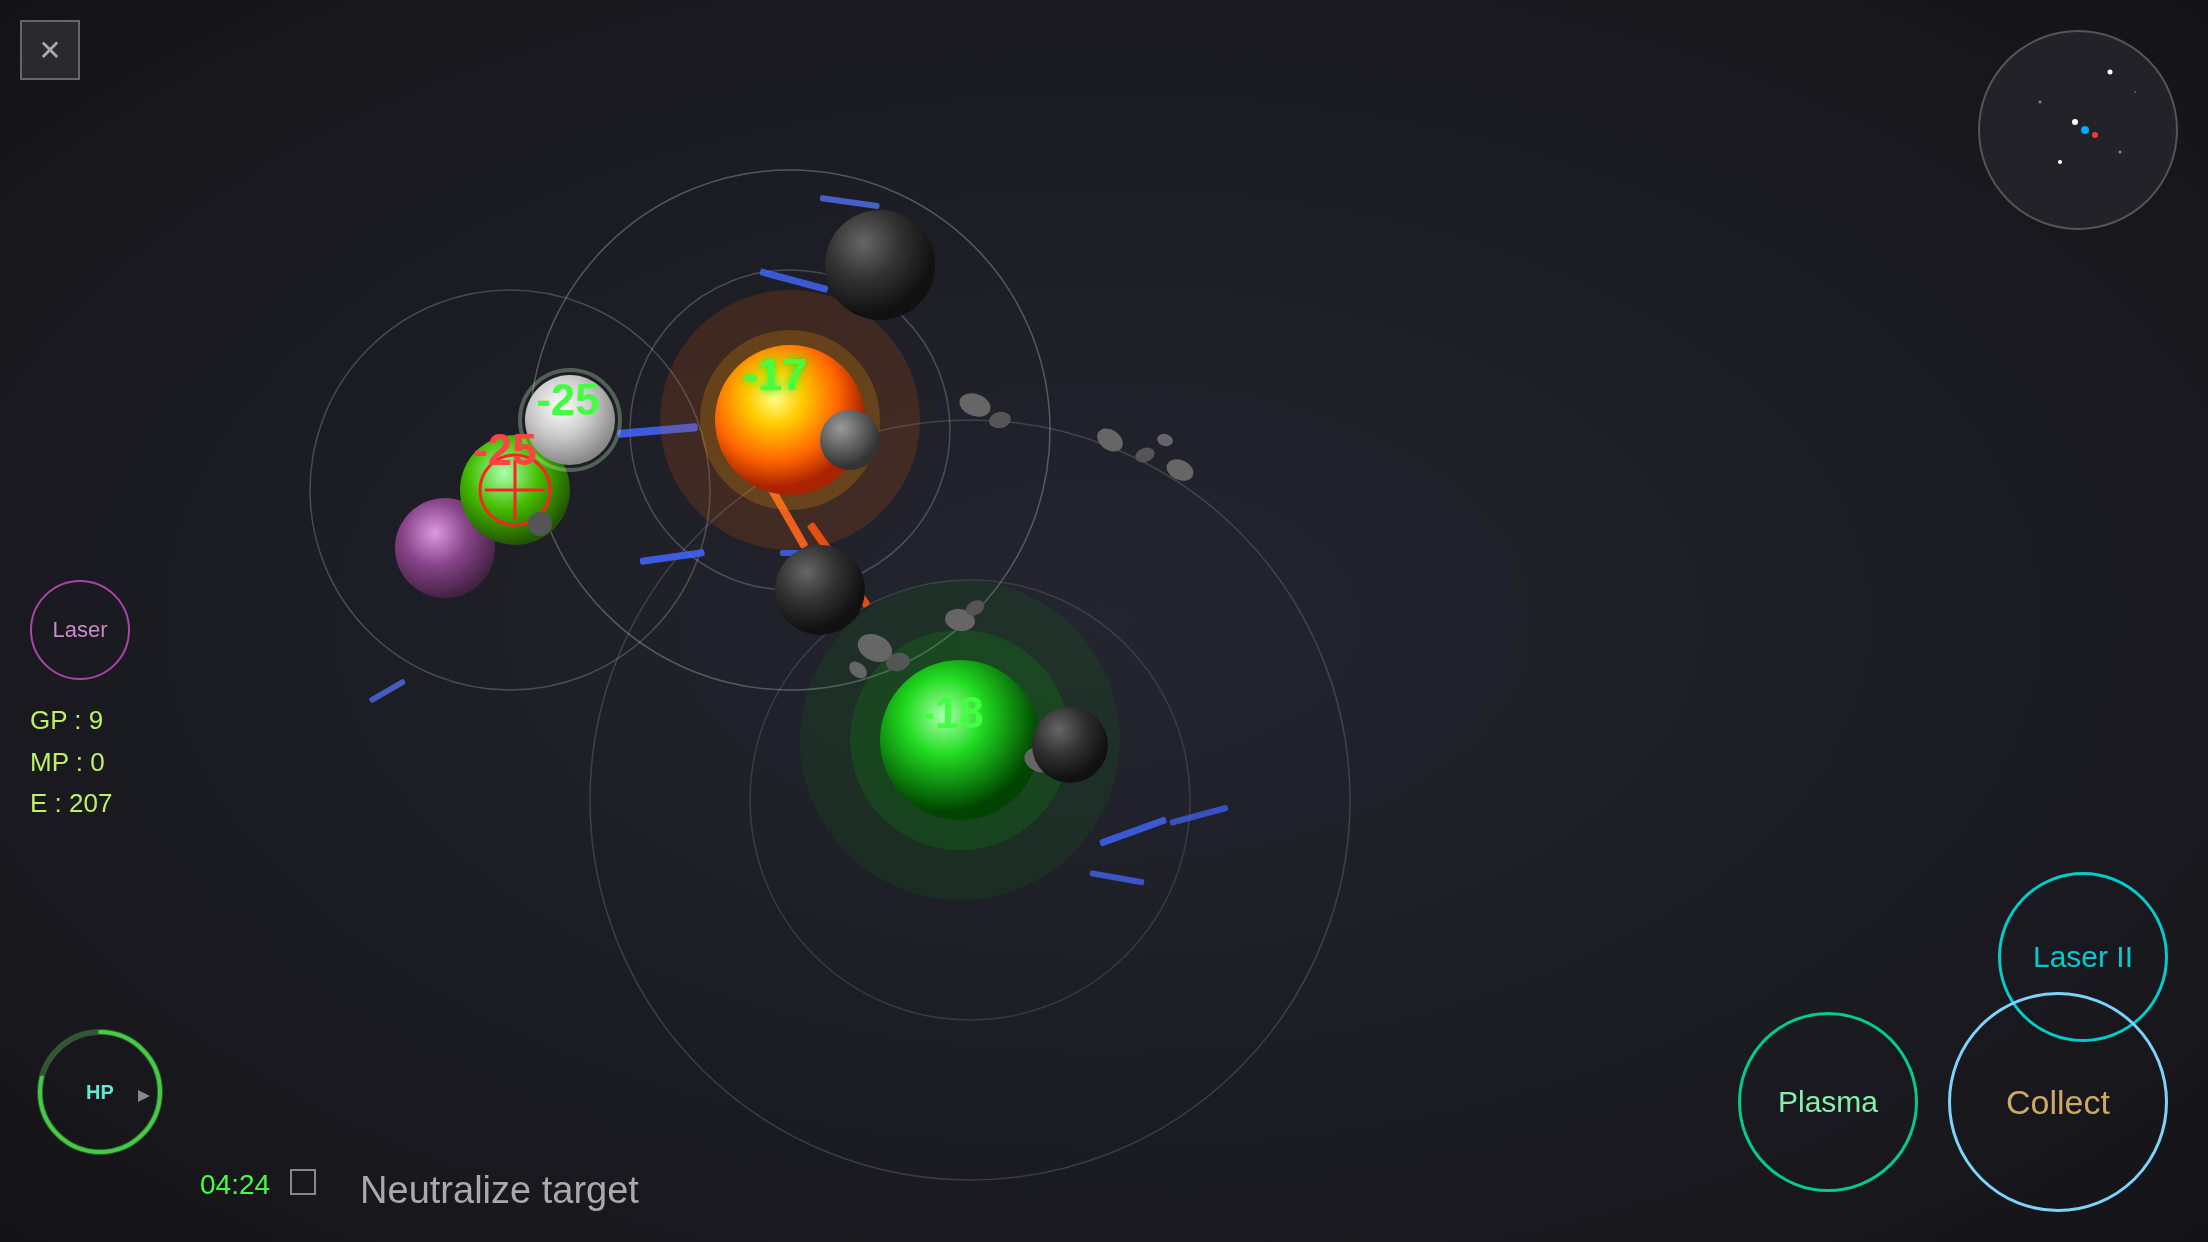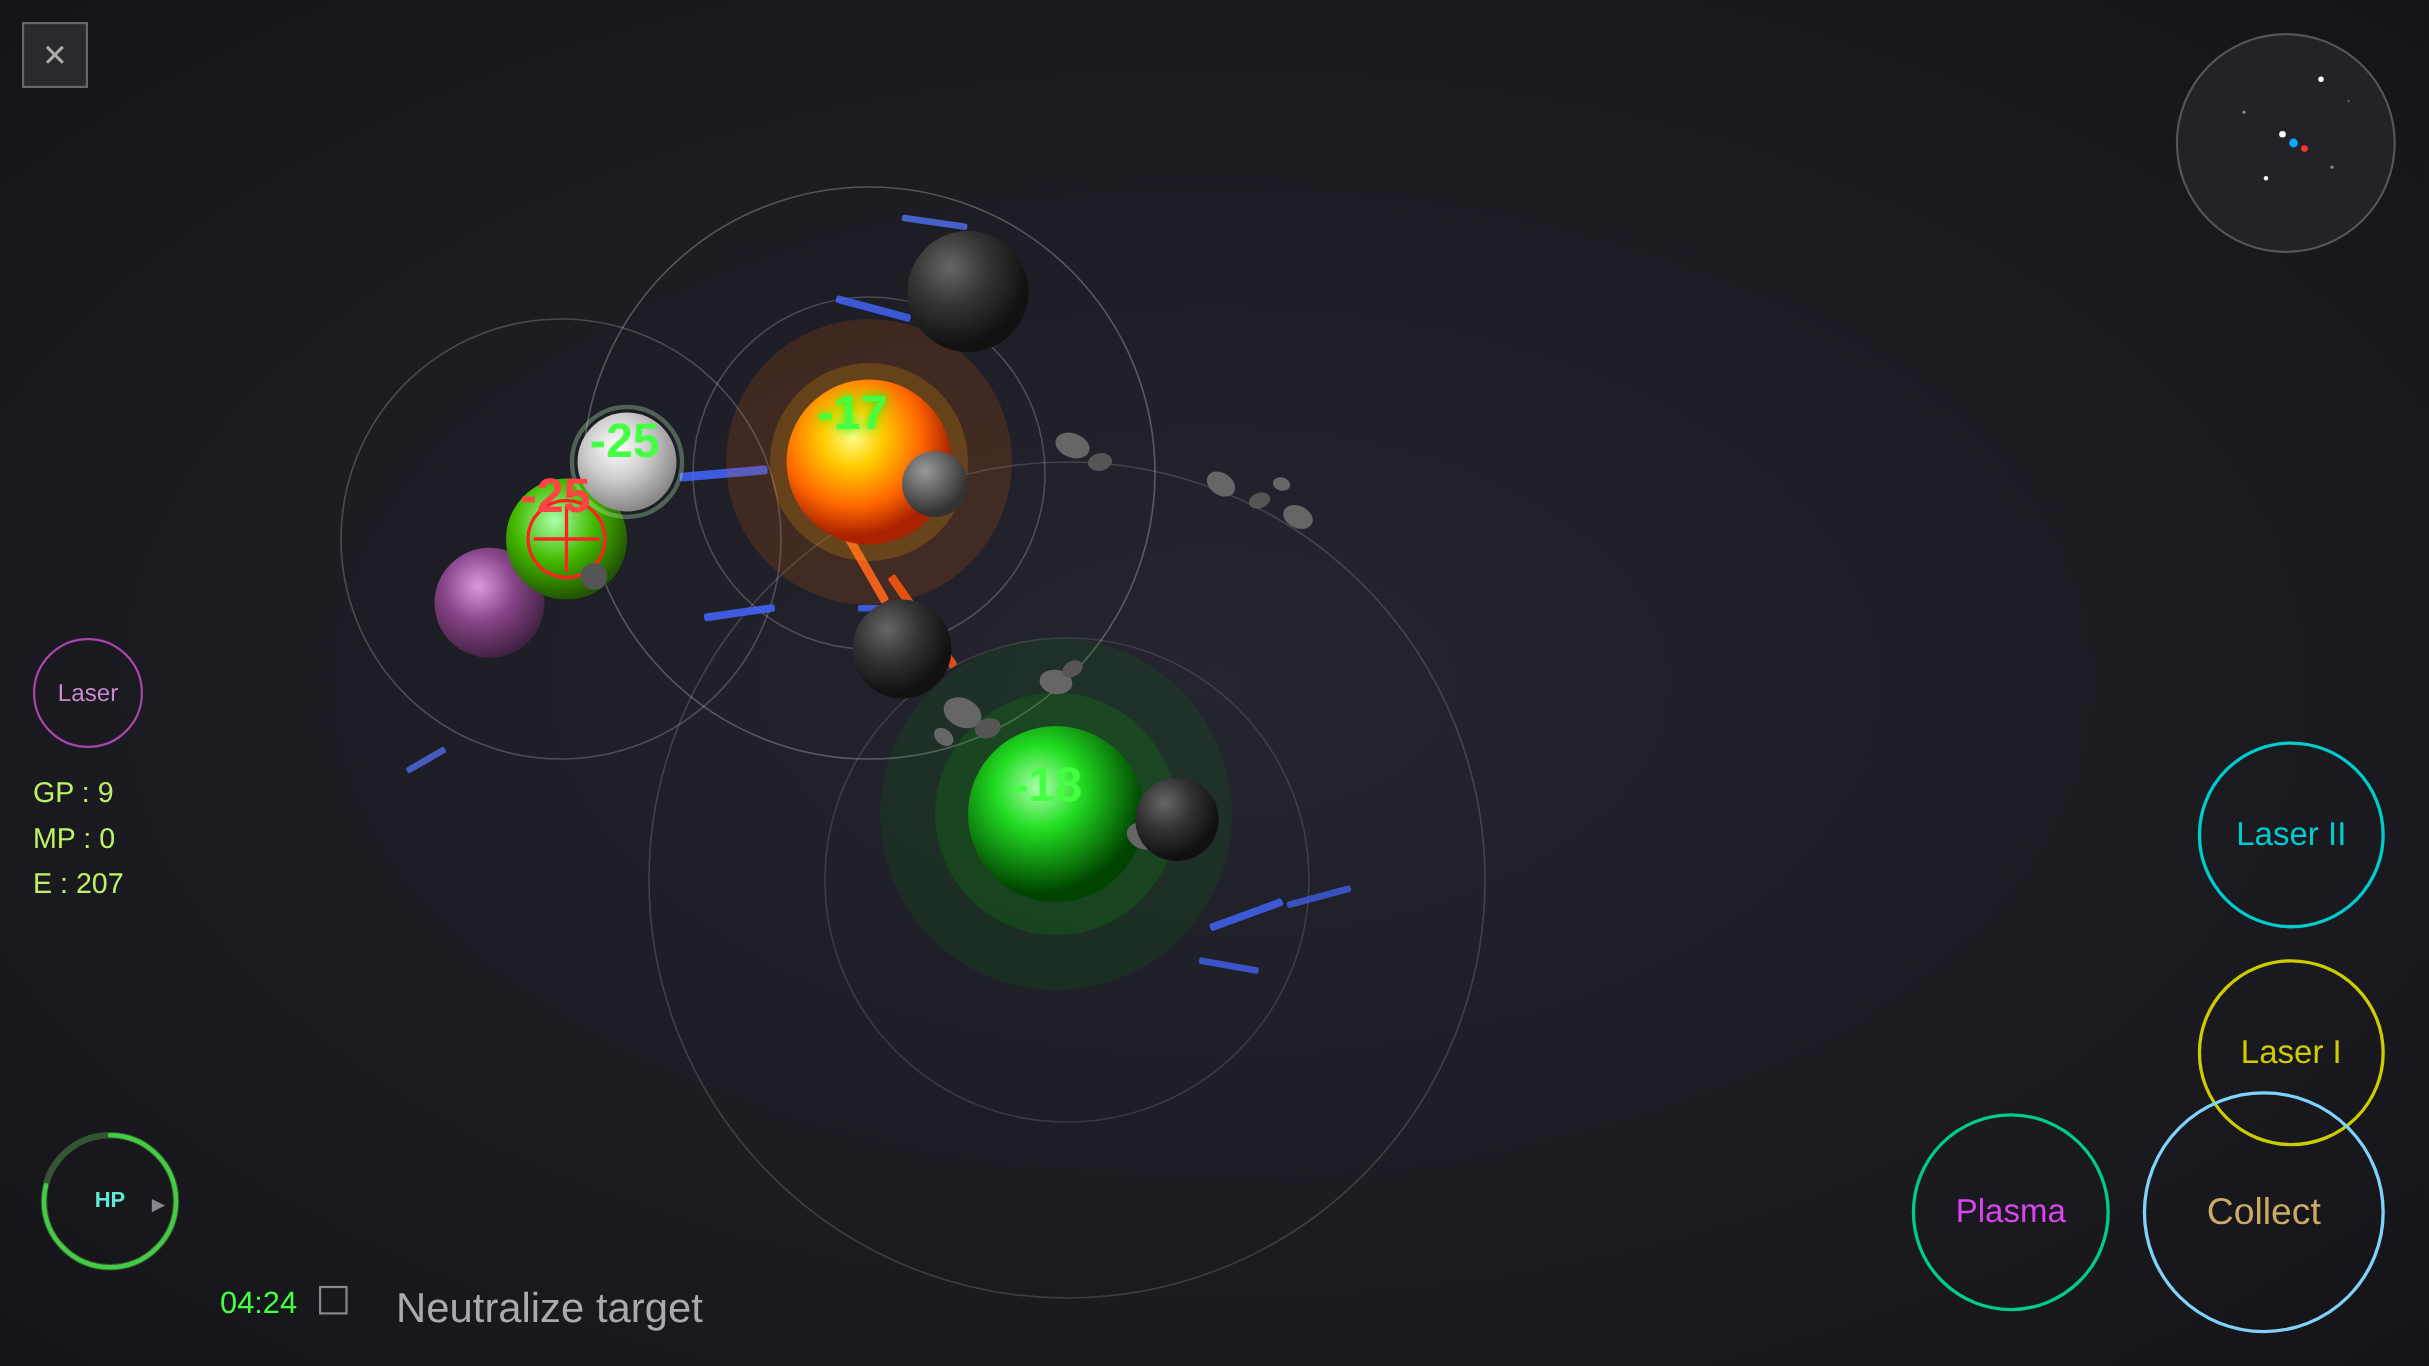--- a/index.html
+++ b/index.html
@@ -178,21 +178,21 @@
       gap: 30px;
       align-items: center;
       z-index: 100;
     }
 
     .btn-plasma {
       width: 180px;
       height: 180px;
       border-radius: 50%;
       border: 3px solid #00cc88;
-      color: #d946ef;
+      color: #86efac;
       background: transparent;
       font-size: 30px;
       display: flex;
       align-items: center;
       justify-content: center;
       cursor: pointer;
     }
 
     .btn-collect {
       width: 220px;
@@ -392,23 +392,20 @@
 <div class="timer-area">
   <span class="timer">04:24</span>
   <div class="timer-box"></div>
   <span class="mission-text">Neutralize target</span>
 </div>
 
 <div class="action-buttons">
   <div class="action-btn btn-laser2">
     <span>Laser II</span>
   </div>
-  <div class="action-btn btn-laser1">
-    <span>Laser I</span>
-  </div>
 </div>
 
 <div class="bottom-right-buttons">
   <div class="btn-plasma">
     <span>Plasma</span>
   </div>
   <div class="btn-collect">
     <span>Collect</span>
   </div>
 </div>

